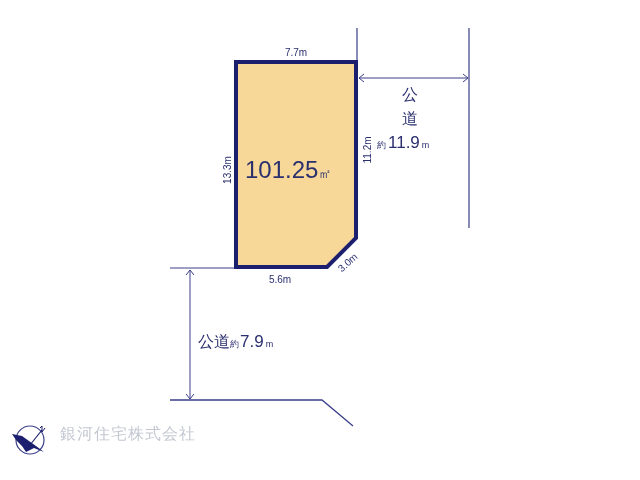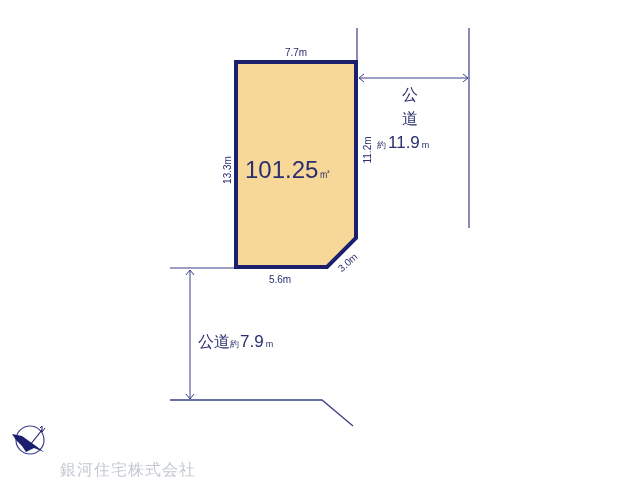--- a/index.html
+++ b/index.html
@@ -1,21 +1,21 @@
 <!DOCTYPE html>
 <html><head>
   <meta charset="utf-8">
   <style>
     html, body { margin: 0; padding: 0; background: #ffffff; }
     body { width: 640px; height: 480px; position: relative; overflow: hidden;
            font-family: "Liberation Sans", "DejaVu Sans", sans-serif; }
     #canvas { position: absolute; left: 0; top: 0; }
     .lbl { font-family: "Liberation Sans", "DejaVu Sans", sans-serif; fill: #2a2f6e; }
     .jp { font-family: "DejaVu Sans", sans-serif; fill: #2a2f6e; }
-    .company { position: absolute; left: 60px; top: 460px; font-family: "DejaVu Sans", sans-serif;
+    .company { position: absolute; left: 60px; top: 424px; font-family: "DejaVu Sans", sans-serif;
                font-size: 16px; color: #c4c8d2; letter-spacing: 1px; }
   </style>
 </head>
 <body>
 
 <svg id="canvas" width="640" height="480" viewBox="0 0 640 480">
 
   <line x1="357" y1="28" x2="357" y2="61" stroke="#3a3f8a" stroke-width="1.2"></line>
   <line x1="469" y1="28" x2="469" y2="228" stroke="#3a3f8a" stroke-width="1.2"></line>
 

